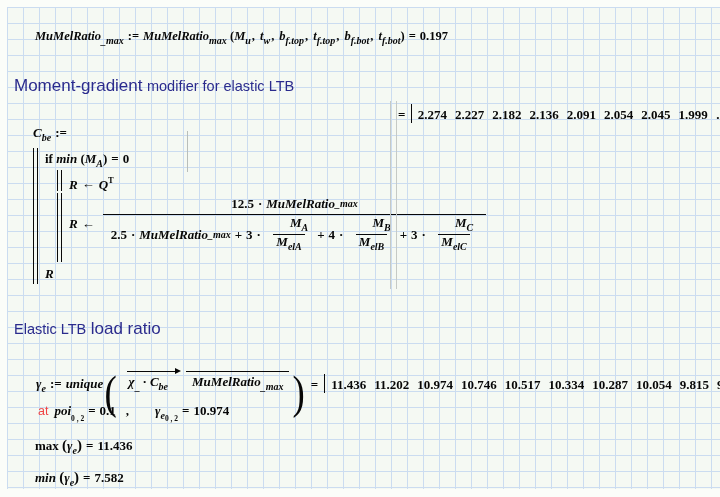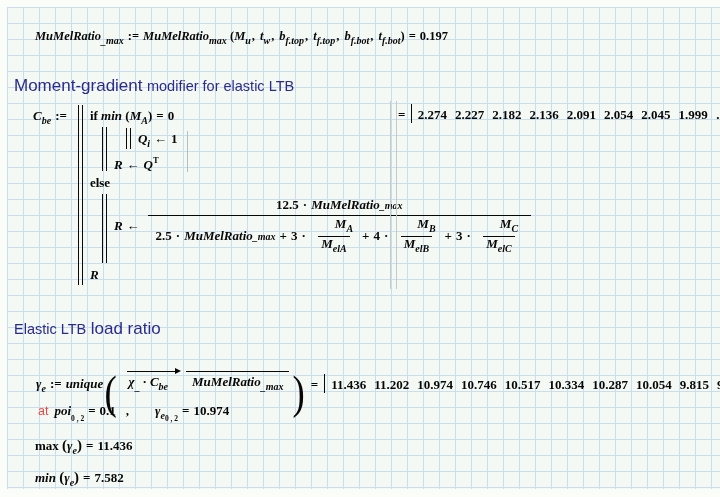--- a/index.html
+++ b/index.html
@@ -81,48 +81,37 @@
 <div class="region math" style="left:35px;top:29px;font-size:12.5px;">
   <span class="it">MuMelRatio</span><span class="sb it">_max</span><span class="op">:=</span><span class="it">MuMelRatio</span><span class="sb it">max</span>
   <span>(</span><span class="it">M</span><span class="sb it">u</span><span class="cm">,</span><span class="it">t</span><span class="sb it">w</span><span class="cm">,</span><span class="it">b</span><span class="sb it">f.top</span><span class="cm">,</span><span class="it">t</span><span class="sb it">f.top</span><span class="cm">,</span><span class="it">b</span><span class="sb it">f.bot</span><span class="cm">,</span><span class="it">t</span><span class="sb it">f.bot</span><span>)</span><span class="op">=</span><span>0.197</span>
 </div>
 
 <div class="region heading" style="left:14px;top:76px;">
   <span class="big">Moment-gradient</span>
   <span class="small">modifier for elastic LTB</span>
 </div>
 
-<div class="region math prog" style="left:33px;top:105px;">
+<div class="region math prog" style="left:33px;top:122px;flex-direction:column;">
   <div class="prog-lhs">
     <span class="it">C</span><span class="sb it">be</span><span class="op">:=</span>
   </div>
   <div class="pblock">
     <div class="pbar"></div>
     <div class="pbody">
       <div class="pline">
         <span>if</span>&nbsp;<span class="it">min</span>&nbsp;<span>(</span><span class="it">M</span><span class="sb it">A</span><span>)</span><span class="op">=</span><span>0</span>
       </div>
       <div class="pblock nested">
         <div class="pbar"></div>
         <div class="pbody">
-          <div class="pblock nested">
-            <div class="pbar"></div>
-            <div class="pbody">
-              <div class="pline">
-                <span class="it">Q</span><span class="sb it">i</span><span class="op">←</span><span>1</span>
-              </div>
-            </div>
-          </div>
           <div class="pline">
             <span class="it">R</span><span class="op">←</span><span class="it">Q</span><span class="sup">T</span>
           </div>
         </div>
-      </div>
-      <div class="pline">
-        <span>else</span>
       </div>
       <div class="pblock nested">
         <div class="pbar"></div>
         <div class="pbody">
           <div class="pline-frac">
             <span class="it">R</span>
               <span class="op">←</span>
             <span class="bfrac">
               <span class="fnum">
                 <span>12.5</span>

